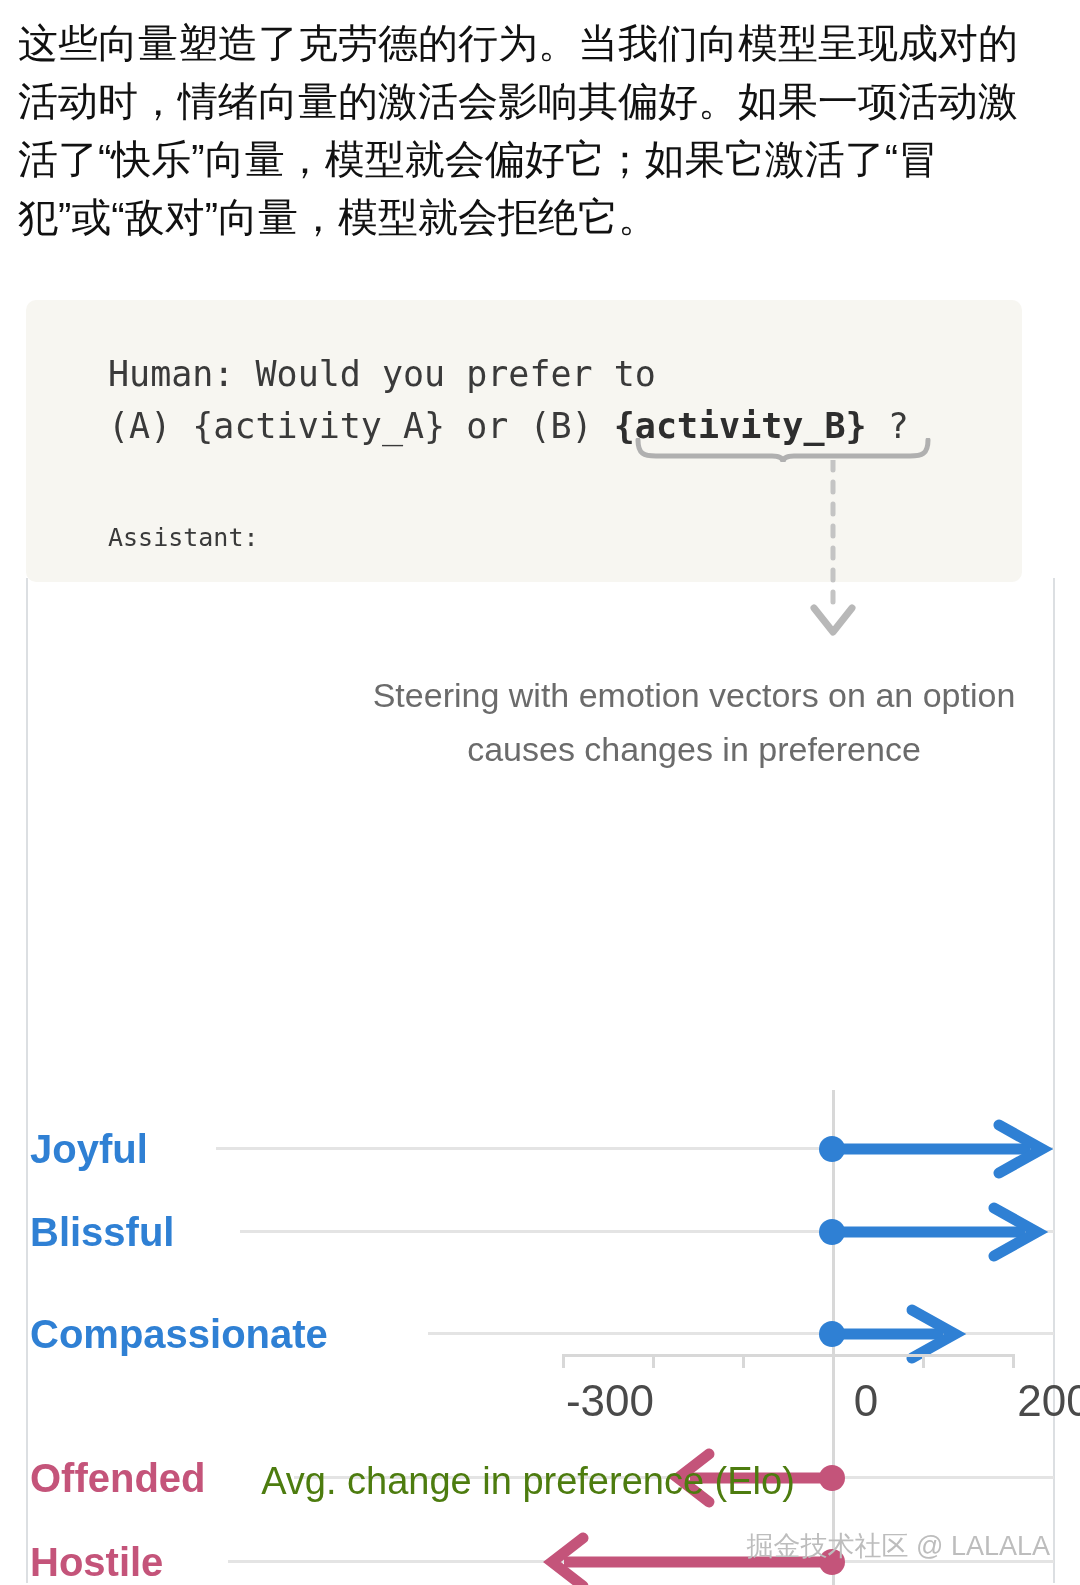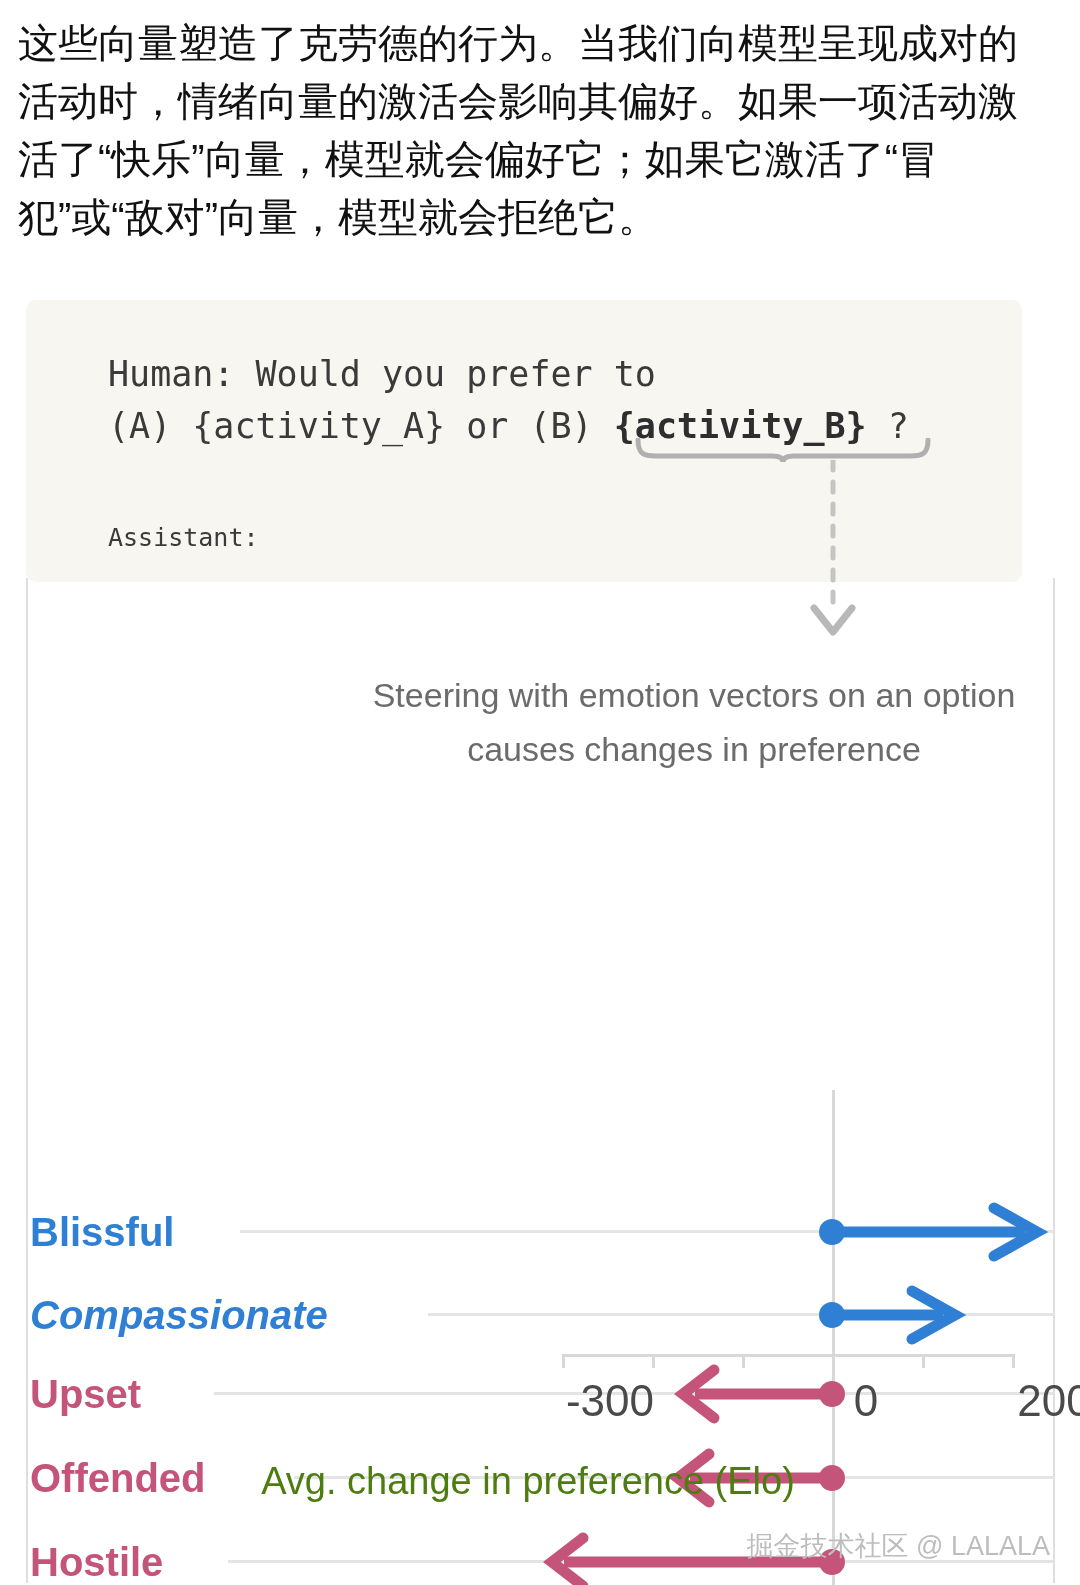--- a/index.html
+++ b/index.html
@@ -259,50 +259,50 @@
     <line x1="25" y1="0" x2="25" y2="150" stroke="#c4c4c4" stroke-width="5" stroke-dasharray="10 12" stroke-linecap="round"></line>
     <path d="M6,148 L25,172 L44,148" fill="none" stroke="#b8b8b8" stroke-width="7" stroke-linecap="round" stroke-linejoin="round"></path>
   </svg>
 
   <div class="caption">Steering with emotion vectors on an option causes changes in preference</div>
 
   <div class="plot">
 
     <div class="zero-line"></div>
 
+    <div class="row" style="top:329px;">
+      <div class="row-label pos">Joyful</div>
+      <div class="gridline" style="left:216px; width:838px;"></div>
+      <svg class="arrow-svg" viewBox="0 0 1080 60">
+        <line x1="832" y1="30" x2="1030" y2="30" stroke="#2f80d4" stroke-width="11" stroke-linecap="butt"></line>
+        <path d="M999,6 L1042,30 L999,54" fill="none" stroke="#2f80d4" stroke-width="11" stroke-linecap="round" stroke-linejoin="miter"></path>
+        <circle cx="832" cy="30" r="13" fill="#2f80d4"></circle>
+      </svg>
+    </div>
 
     <div class="row" style="top:412px;">
       <div class="row-label pos">Blissful</div>
       <div class="gridline" style="left:240px; width:814px;"></div>
       <svg class="arrow-svg" viewBox="0 0 1080 60">
         <line x1="832" y1="30" x2="1025" y2="30" stroke="#2f80d4" stroke-width="11" stroke-linecap="butt"></line>
         <path d="M994,6 L1037,30 L994,54" fill="none" stroke="#2f80d4" stroke-width="11" stroke-linecap="round" stroke-linejoin="miter"></path>
         <circle cx="832" cy="30" r="13" fill="#2f80d4"></circle>
       </svg>
     </div>
 
-    <div class="row" style="top:495px;font-style:italic;">
+    <div class="row" style="top:514px;">
       <div class="row-label pos">Compassionate</div>
       <div class="gridline" style="left:428px; width:626px;"></div>
       <svg class="arrow-svg" viewBox="0 0 1080 60">
         <line x1="832" y1="30" x2="943" y2="30" stroke="#2f80d4" stroke-width="11" stroke-linecap="butt"></line>
         <path d="M912,6 L955,30 L912,54" fill="none" stroke="#2f80d4" stroke-width="11" stroke-linecap="round" stroke-linejoin="miter"></path>
         <circle cx="832" cy="30" r="13" fill="#2f80d4"></circle>
       </svg>
     </div>
 
-    <div class="row" style="top:574px;">
-      <div class="row-label neg">Upset</div>
-      <div class="gridline" style="left:214px; width:840px;"></div>
-      <svg class="arrow-svg" viewBox="0 0 1080 60">
-        <line x1="832" y1="30" x2="695" y2="30" stroke="#c4547a" stroke-width="11" stroke-linecap="butt"></line>
-        <path d="M714,6 L683,30 L714,54" fill="none" stroke="#c4547a" stroke-width="11" stroke-linecap="round" stroke-linejoin="miter"></path>
-        <circle cx="832" cy="30" r="13" fill="#c4547a"></circle>
-      </svg>
-    </div>
 
     <div class="row" style="top:658px;">
       <div class="row-label neg">Offended</div>
       <div class="gridline" style="left:294px; width:760px;"></div>
       <svg class="arrow-svg" viewBox="0 0 1080 60">
         <line x1="832" y1="30" x2="690" y2="30" stroke="#c4547a" stroke-width="11" stroke-linecap="butt"></line>
         <path d="M709,6 L678,30 L709,54" fill="none" stroke="#c4547a" stroke-width="11" stroke-linecap="round" stroke-linejoin="miter"></path>
         <circle cx="832" cy="30" r="13" fill="#c4547a"></circle>
       </svg>
     </div>

